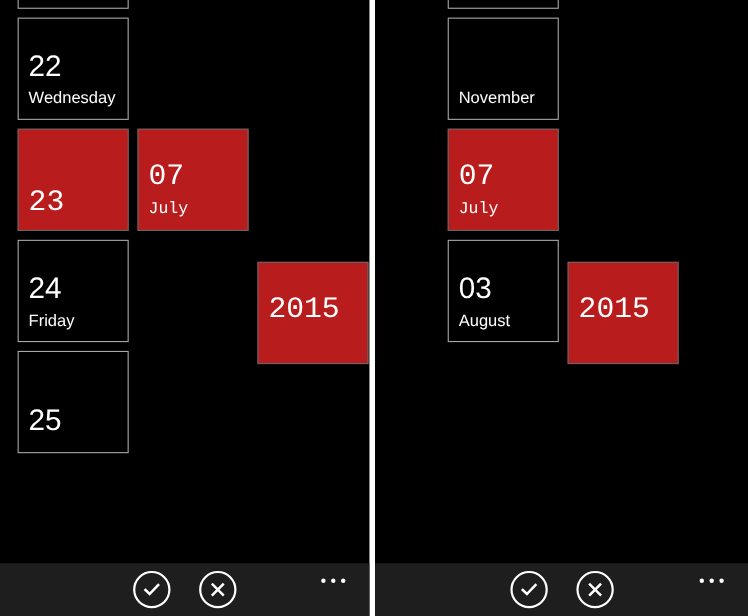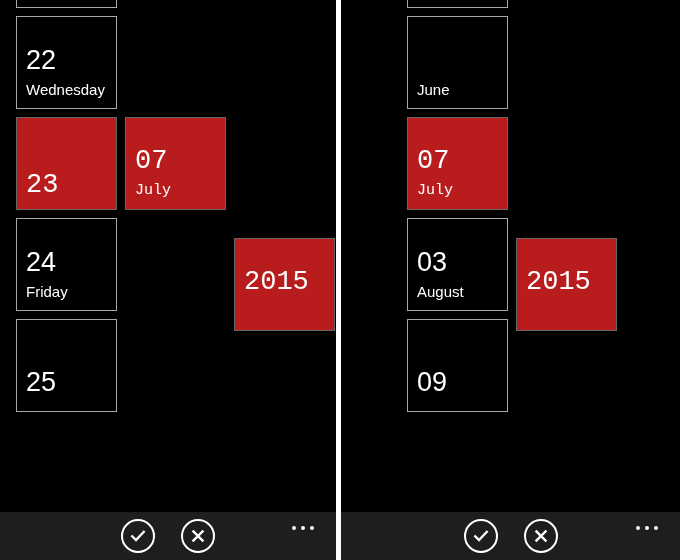--- a/index.html
+++ b/index.html
@@ -274,39 +274,33 @@
     <div class="picker">
 
       <div class="columns offset-right">
 
         <div class="column month">
           <div class="tile">
             
           </div>
           <div class="tile">
             <div class="tile-inner">
-              <span class="tile-secondary">June</span>
+              <span class="tile-secondary">November</span>
             </div>
           </div>
           <div class="tile selected">
             <div class="tile-inner">
               <span class="tile-primary">07</span>
               <span class="tile-secondary">July</span>
             </div>
           </div>
           <div class="tile">
             <div class="tile-inner">
               <span class="tile-primary">03</span>
               <span class="tile-secondary">August</span>
-            </div>
-          </div>
-          <div class="tile">
-            <div class="tile-inner">
-              <span class="tile-primary">09</span>
-              <span class="tile-secondary"></span>
             </div>
           </div>
         </div>
 
         <div class="column year">
           <div class="tile selected year-tile">
             <div class="tile-inner">
               <span class="tile-primary">2015</span>
             </div>
           </div>

